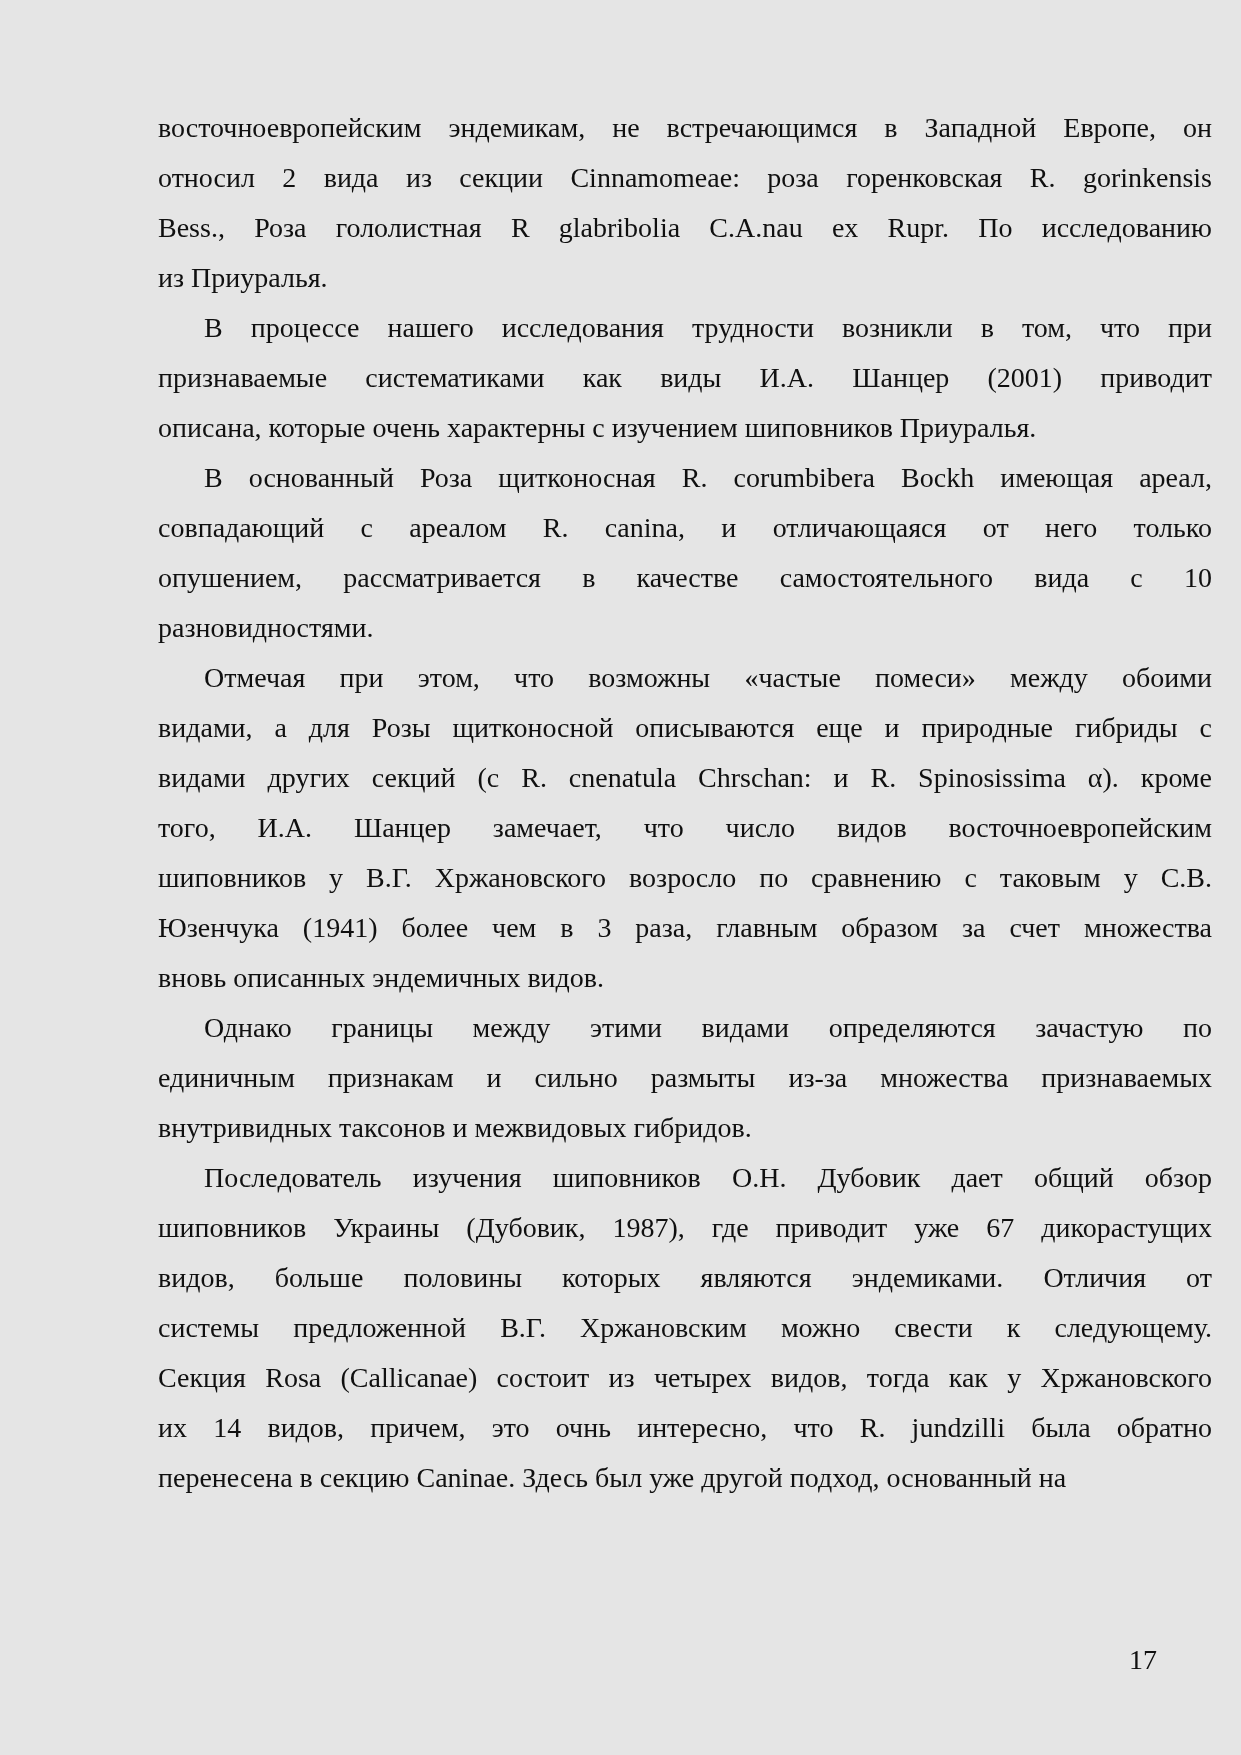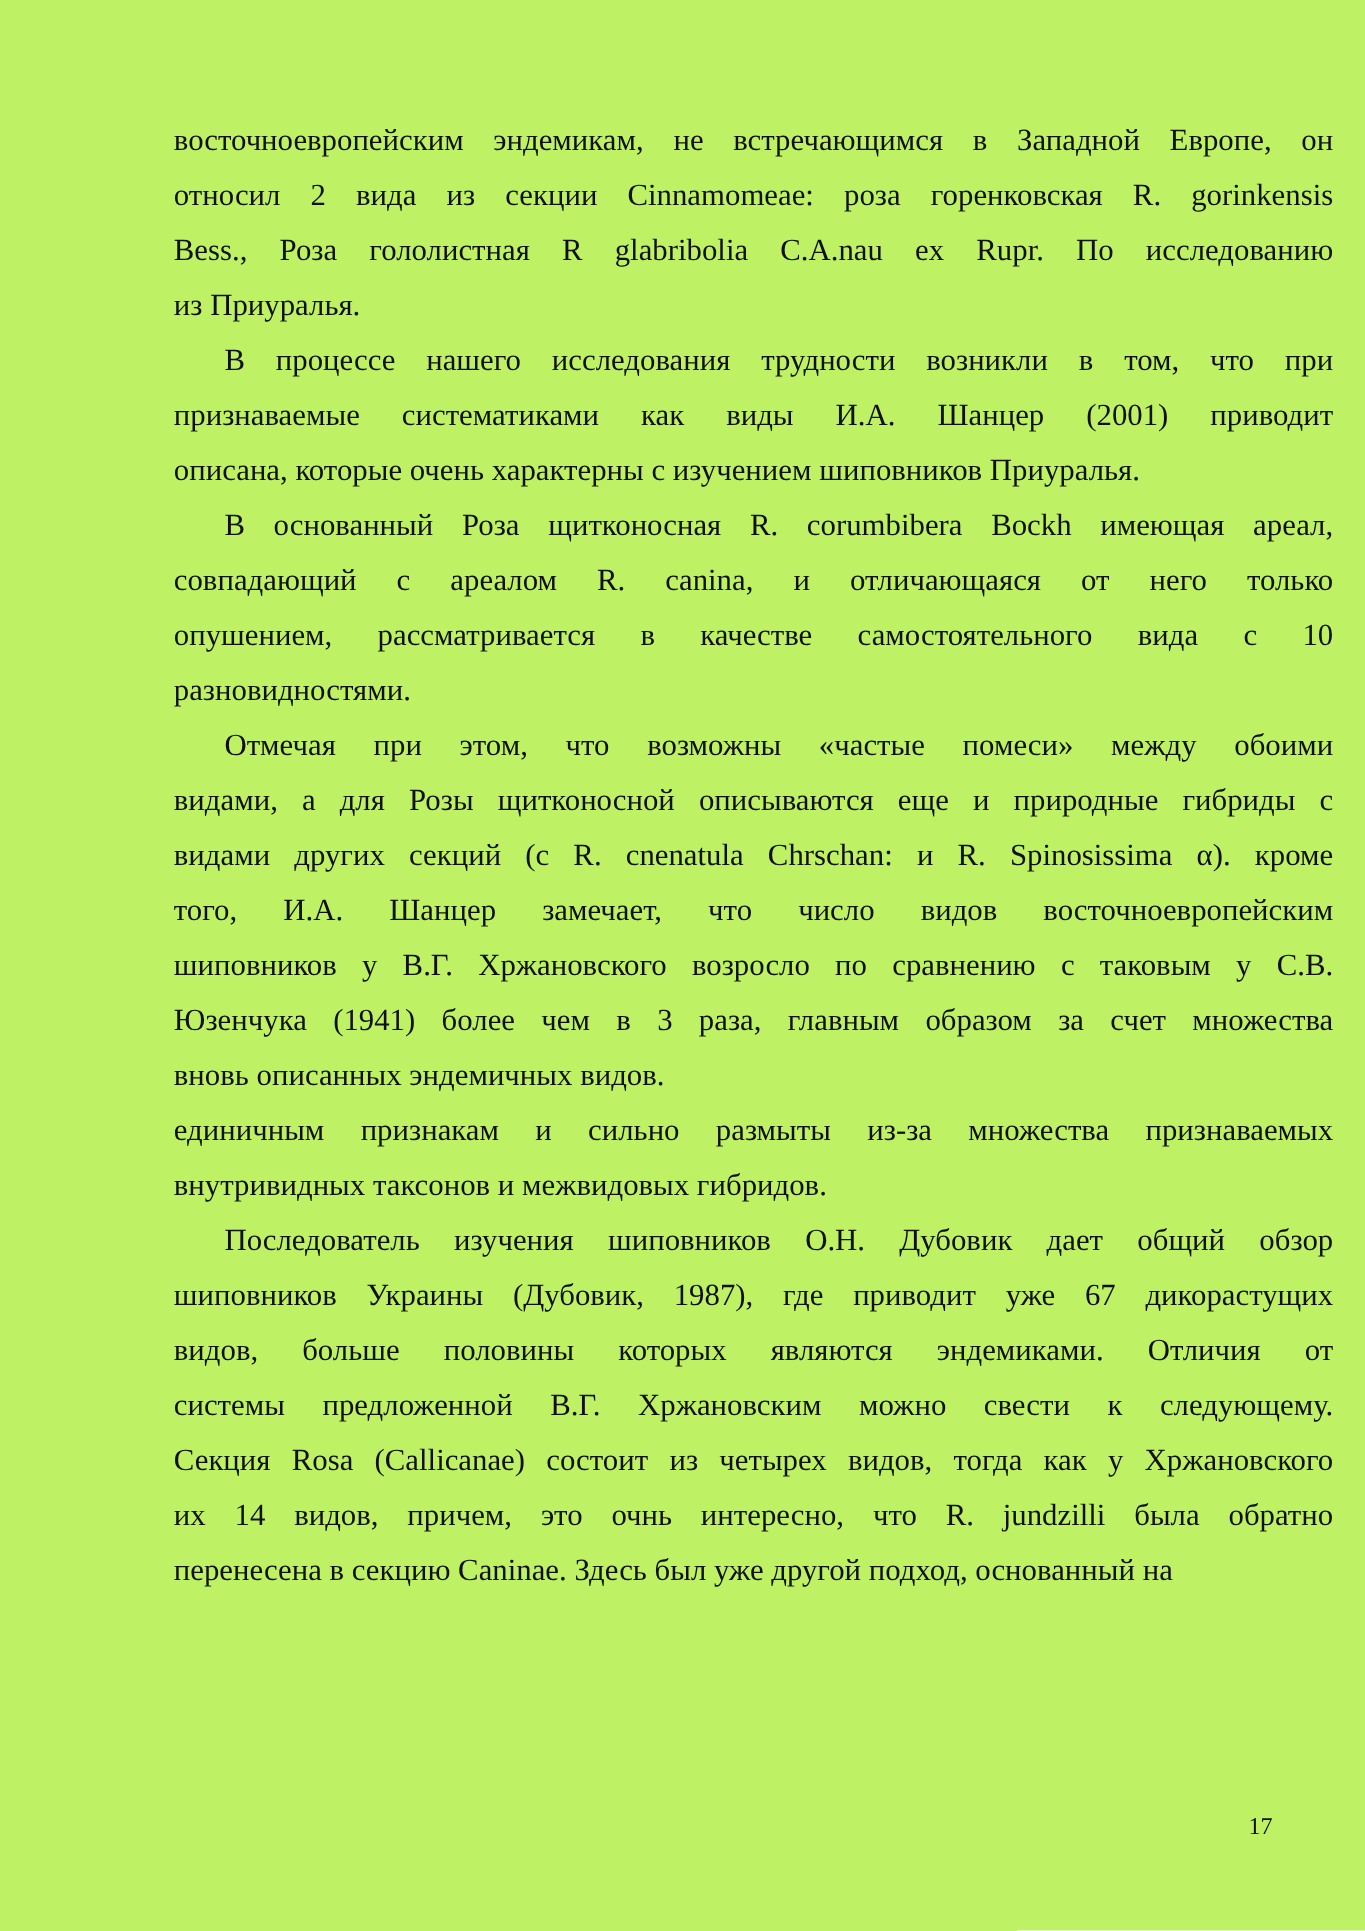--- a/index.html
+++ b/index.html
@@ -4,21 +4,21 @@
 <style>
   html, body {
     margin: 0;
     padding: 0;
     background: #ffffff;
   }
   .page {
     position: relative;
     width: 1241px;
     height: 1755px;
-    background: #bef264;
+    background: #e5e5e5;
     overflow: hidden;
     font-family: "Liberation Serif", "DejaVu Serif", serif;
     color: #101010;
   }
   .text-block {
     position: absolute;
     left: 158px;
     top: 103px;
     width: 1054px;
     font-size: 28px;
@@ -38,21 +38,21 @@
   .line.last {
     text-align-last: left;
   }
   .para.indent .line.first {
     text-indent: 46px;
   }
   .page-number {
     position: absolute;
     top: 1640px;
     right: 84px;
-    font-size: 22px;
+    font-size: 28px;
     line-height: 40px;
     text-align: right;
   }
 </style>
 </head>
 <body>
 
 <div class="page">
   <div class="text-block" id="text-block">
       <div class="para">
@@ -75,20 +75,21 @@
       <div class="para indent">
         <div class="line first">Отмечая при этом, что возможны «частые помеси» между обоими</div>
         <div class="line">видами, а для Розы щитконосной описываются еще и природные гибриды с</div>
         <div class="line">видами других секций (с R. cnenatula Chrschan: и R. Spinosissima α). кроме</div>
         <div class="line">того, И.А. Шанцер замечает, что число видов восточноевропейским</div>
         <div class="line">шиповников у В.Г. Хржановского возросло по сравнению с таковым у С.В.</div>
         <div class="line">Юзенчука (1941) более чем в 3 раза, главным образом за счет множества</div>
         <div class="line last">вновь описанных эндемичных видов.</div>
       </div>
       <div class="para indent">
+        <div class="line first">Однако границы между этими видами определяются зачастую по</div>
         <div class="line">единичным признакам и сильно размыты из-за множества признаваемых</div>
         <div class="line last">внутривидных таксонов и межвидовых гибридов.</div>
       </div>
       <div class="para indent">
         <div class="line first">Последователь изучения шиповников О.Н. Дубовик дает общий обзор</div>
         <div class="line">шиповников Украины (Дубовик, 1987), где приводит уже 67 дикорастущих</div>
         <div class="line">видов, больше половины которых являются эндемиками. Отличия от</div>
         <div class="line">системы предложенной В.Г. Хржановским можно свести к следующему.</div>
         <div class="line">Секция Rosa (Callicanae) состоит из четырех видов, тогда как у Хржановского</div>
         <div class="line">их 14 видов, причем, это очнь интересно, что R. jundzilli была обратно</div>

